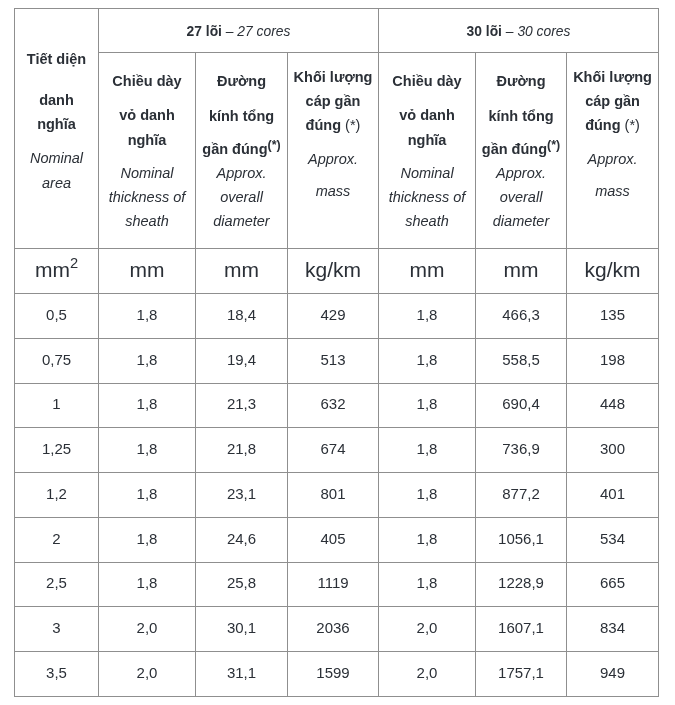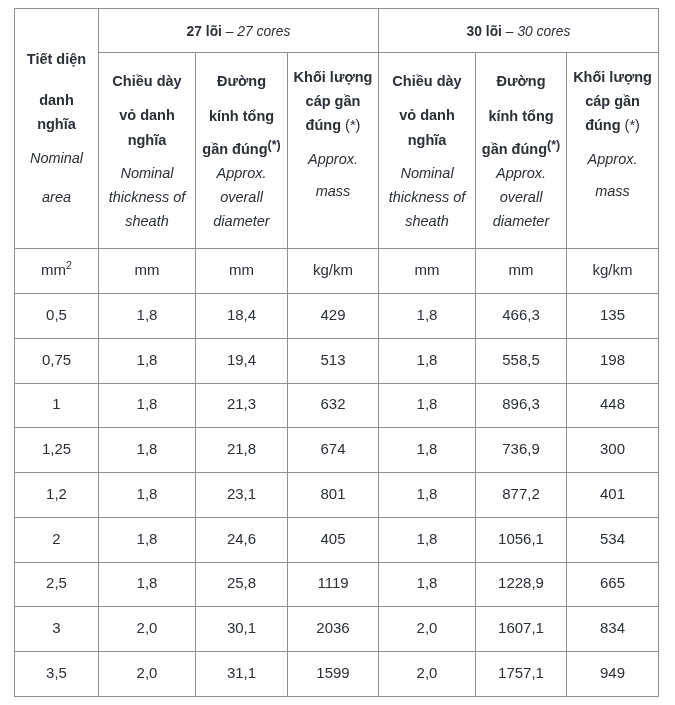--- a/index.html
+++ b/index.html
@@ -22,21 +22,21 @@
   tr.grp .dash { white-space:pre; }
 
   
   table.spec td.hcell { height:195.7px; vertical-align:top; position:relative; }
   .hcell .blk { position:absolute; left:0; right:0; top:0; }
   .hcell .ln { position:absolute; left:0; right:0; font-size:14.5px;
                line-height:14.5px; white-space:nowrap; }
   .hcell .ln.vn { font-weight:700; }
   .hcell .ln.en { font-style:italic; }
 
-  tr.unit td { font-size:15px; height:43.9px; }
+  tr.unit td { font-size:21px; height:43.9px; }
   tr.datarow td { font-size:15px; height:43.76px; }
 
   tr.unit td, tr.datarow td { position:relative; }
   tr.unit td > span, tr.datarow td > span { position:relative; top:-1.6px; display:inline-block; }
   sup { font-size:0.86em; vertical-align:baseline; position:relative; top:-0.46em; }
   sup.unitexp { font-size:0.70em; top:-0.56em; }
   .hcell .ln .note { font-weight:400; }
 </style>
 </head>
 <body>
@@ -53,21 +53,21 @@
       <col style="width:92px">
     </colgroup>
     <tbody id="tbody">
         <tr class="grp">
           <td rowspan="2" class="hcell">
             <div class="blk">
               <div class="ln vn" style="top: 43px;">Tiết diện</div>
               <div class="ln vn" style="top: 84.13px;">danh</div>
               <div class="ln vn" style="top: 107.73px;">nghĩa</div>
               <div class="ln en" style="top: 141.83px;">Nominal</div>
-              <div class="ln en" style="top: 181px;">area</div>
+              <div class="ln en" style="top: 167px;">area</div>
             </div>
           </td>
           <td colspan="3"><span class="vn">27 lõi</span><span class="dash"> – </span><span class="en">27 cores</span></td>
           <td colspan="3"><span class="vn">30 lõi</span><span class="dash"> – </span><span class="en">30 cores</span></td>
         </tr>
         <tr>
           <td class="hcell">
             <div class="blk">
               <div class="ln vn" style="top: 21.73px;">Chiều dày</div>
               <div class="ln vn" style="top: 55.53px;">vỏ danh</div>
@@ -152,21 +152,21 @@
           <td><span>1,8</span></td>
           <td><span>558,5</span></td>
           <td><span>198</span></td>
         </tr>
         <tr class="datarow">
           <td><span>1</span></td>
           <td><span>1,8</span></td>
           <td><span>21,3</span></td>
           <td><span>632</span></td>
           <td><span>1,8</span></td>
-          <td><span>896,3</span></td>
+          <td><span>690,4</span></td>
           <td><span>448</span></td>
         </tr>
         <tr class="datarow">
           <td><span>1,25</span></td>
           <td><span>1,8</span></td>
           <td><span>21,8</span></td>
           <td><span>674</span></td>
           <td><span>1,8</span></td>
           <td><span>736,9</span></td>
           <td><span>300</span></td>

